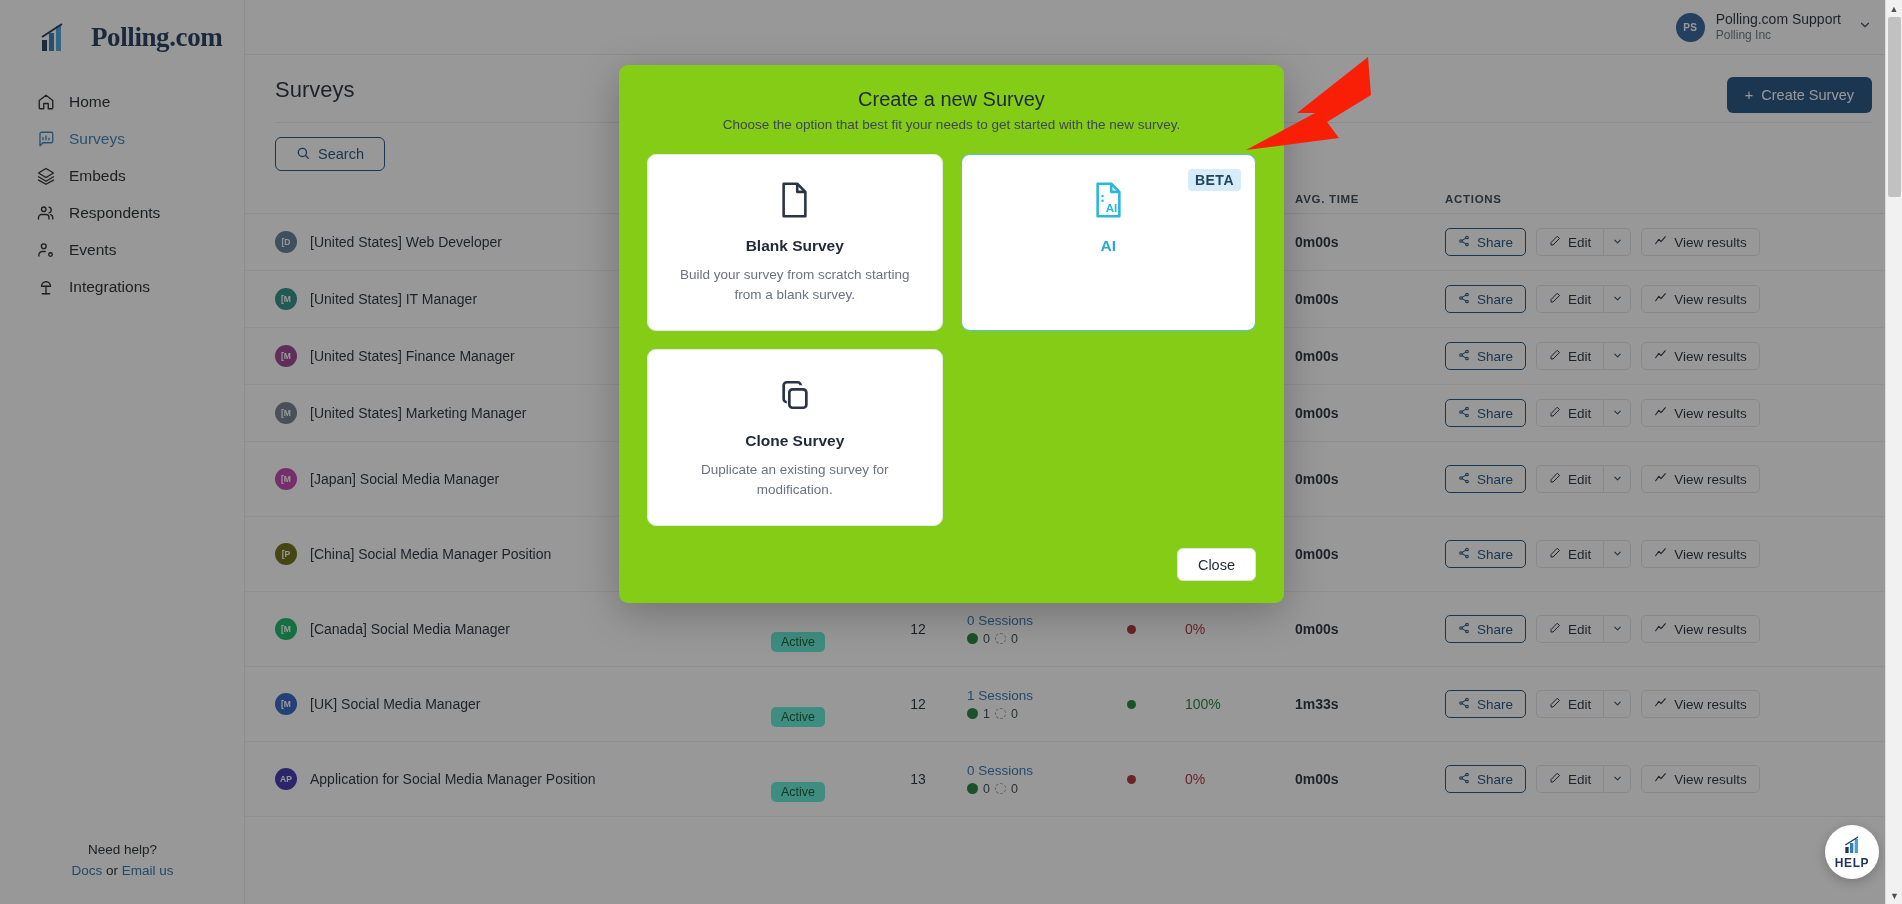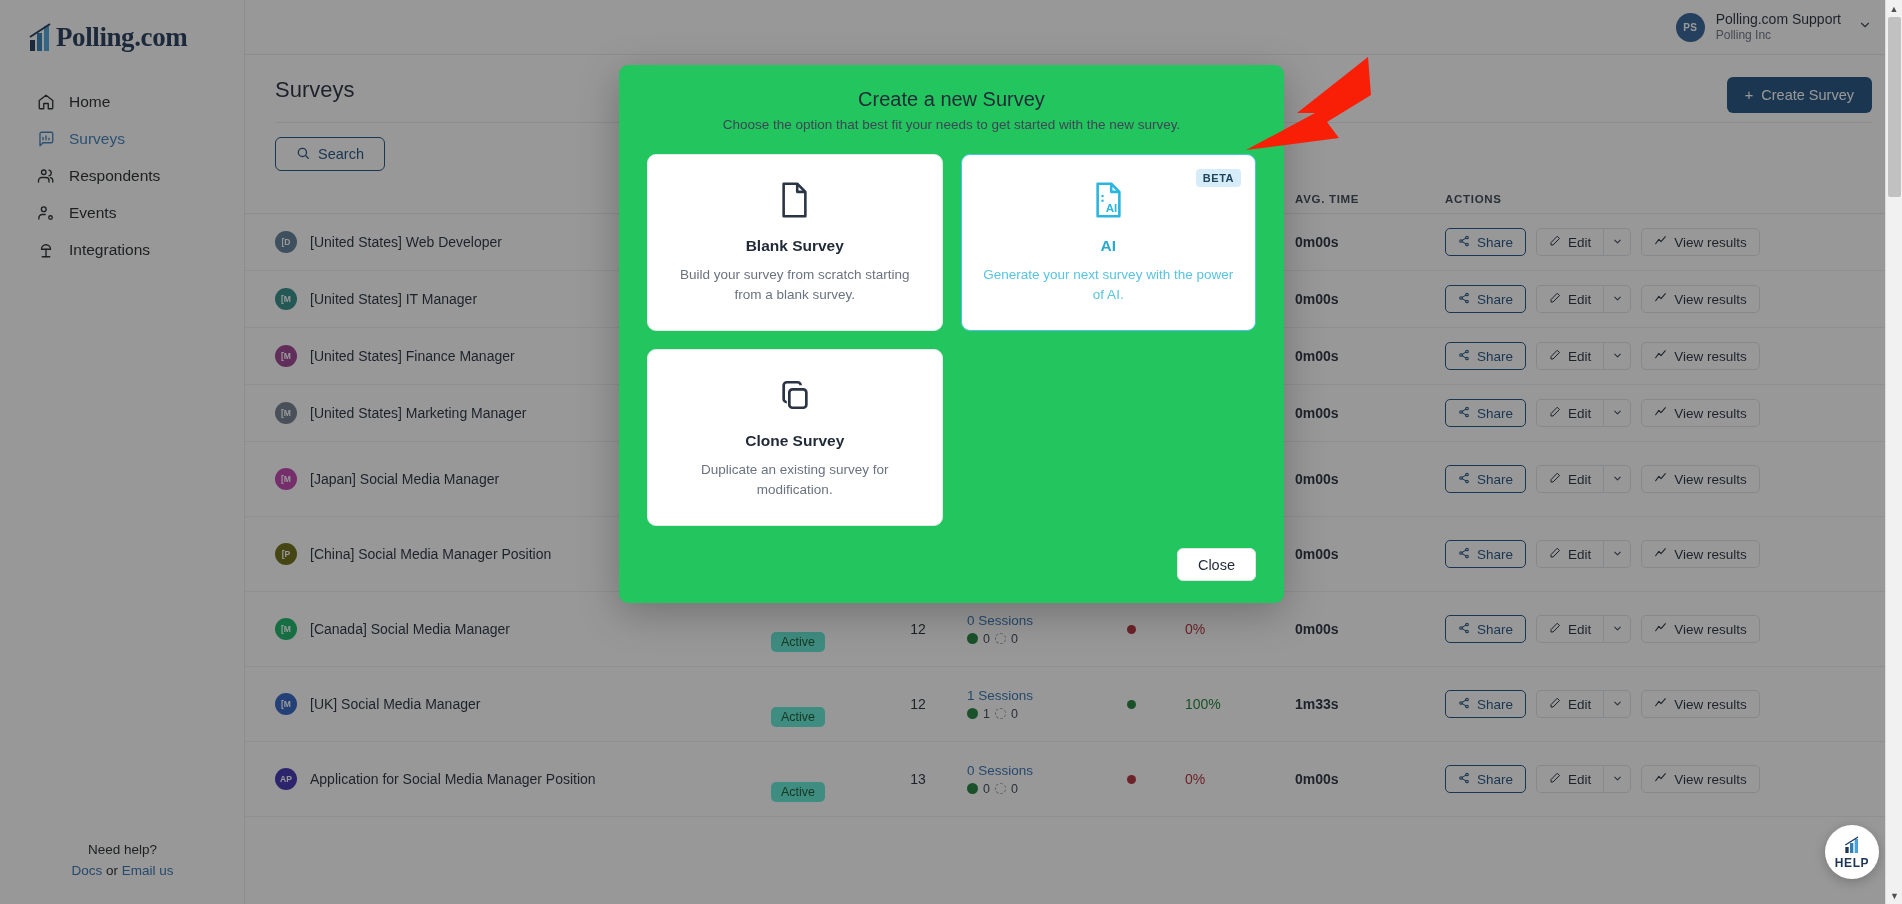--- a/index.html
+++ b/index.html
@@ -17,21 +17,21 @@
     position:absolute; inset:0; background: rgba(26,26,26,0.45);
     z-index: 50;
   }
 
   
   .sidebar {
     position:absolute; left:0; top:0; width:245px; height:904px;
     background:#ffffff; border-right:1px solid #e9ecef;
     z-index:5;
   }
-  .brand { display:flex; align-items:center; gap:2px; padding:22px 0 0 28px; }
+  .brand { display:flex; align-items:center; gap:25px; padding:22px 0 0 40px; }
   .brand-logo { width:26px; height:30px; flex:none; }
   .brand-text { font-size:27px; font-weight:700; color:#1d3557; letter-spacing:-0.4px;
                 font-family:"Liberation Serif", serif; }
 
   .nav { margin-top:30px; }
   .nav-item {
     display:flex; align-items:center; gap:14px;
     padding:9px 0 9px 36px; font-size:15.5px; color:#212529; cursor:pointer;
   }
   .nav-item .nav-ico { width:19px; height:19px; flex:none; display:flex; align-items:center; justify-content:center;}
@@ -135,40 +135,40 @@
     display:flex;align-items:center;justify-content:center;cursor:pointer;color:#374151;
   }
   .btn-view {
     display:flex;align-items:center;gap:7px;height:28px;padding:0 12px;border-radius:5px;
     border:1px solid #dfe3e8;background:#fff;color:#1f2937;font-size:13.5px;cursor:pointer;font-family:inherit;
   }
 
   
   .modal {
     position:absolute; left:619px; top:65px; width:665px;
-    background:#22c55e; border-radius:9px; z-index:60;
+    background:#84cc16; border-radius:9px; z-index:60;
     box-shadow:0 10px 40px rgba(0,0,0,0.25); padding:23px 28px 22px 28px;
   }
   .modal-title { text-align:center; font-size:20px; color:#1f2937; font-weight:400; }
   .modal-sub { text-align:center; font-size:13.5px; color:#3f4654; margin-top:6px; }
   .card-grid { display:grid; grid-template-columns:1fr 1fr; gap:18px; margin-top:22px; }
   .opt-card {
     border:1px solid #e6e9ec; border-radius:9px; padding:22px 20px 18px 20px;
     text-align:center; cursor:pointer; position:relative; min-height:177px;
     display:flex; flex-direction:column; align-items:center; background:#fff;
   }
   .opt-card.selected { border:1.6px solid #4cc3e0; }
   .opt-icon { height:46px; display:flex; align-items:center; justify-content:center; }
   .opt-title { margin-top:14px; font-size:15.5px; font-weight:700; color:#1f2937; }
   .opt-card.selected .opt-title { color:#2aa9ce; }
   .opt-desc { margin-top:10px; font-size:13.5px; color:#6b7280; line-height:1.5; max-width:250px; }
   .opt-card.selected .opt-desc { color:#58c4e0; }
   .beta {
     position:absolute; top:14px; right:14px; background:#d6ecf8; color:#20455c;
-    font-size:11px; font-weight:700; letter-spacing:0.5px; padding:3px 7px; border-radius:4px;
+    font-size:14px; font-weight:700; letter-spacing:0.5px; padding:3px 7px; border-radius:4px;
   }
   .modal-foot { display:flex; justify-content:flex-end; margin-top:22px; }
   .btn-close {
     border:1px solid #e0e4e8; background:#fff; border-radius:6px; padding:0 20px; height:33px;
     font-size:14.5px; color:#1f2937; cursor:pointer; font-family:inherit;
   }
 
   
   .arrow { position:absolute; left:1243px; top:55px; z-index:80; pointer-events:none; }
 
@@ -215,20 +215,30 @@
         <span>Home</span>
       </div>
       <div class="nav-item active">
         <span class="nav-ico">
           <svg width="18" height="18" viewBox="0 0 24 24" fill="none" stroke="#3d7eb9" stroke-width="1.8" stroke-linecap="round" stroke-linejoin="round">
               <path d="M21 15a2 2 0 0 1-2 2H8l-4 4V5a2 2 0 0 1 2-2h13a2 2 0 0 1 2 2z"></path>
               <path d="M8 13v-3M12 13v-5M16 13v-2"></path>
             </svg>
         </span>
         <span>Surveys</span>
+      </div>
+      <div class="nav-item">
+        <span class="nav-ico">
+          <svg width="18" height="18" viewBox="0 0 24 24" fill="none" stroke="#212529" stroke-width="1.8" stroke-linecap="round" stroke-linejoin="round">
+              <polygon points="12 2 22 8 12 14 2 8 12 2"></polygon>
+              <polyline points="2 13 12 19 22 13"></polyline>
+              <polyline points="2 17.5 12 23 22 17.5"></polyline>
+            </svg>
+        </span>
+        <span>Embeds</span>
       </div>
       <div class="nav-item">
         <span class="nav-ico">
           <svg width="18" height="18" viewBox="0 0 24 24" fill="none" stroke="#212529" stroke-width="1.8" stroke-linecap="round" stroke-linejoin="round">
               <path d="M16 20v-2a4 4 0 0 0-4-4H6a4 4 0 0 0-4 4v2"></path>
               <circle cx="9" cy="7" r="3"></circle>
               <path d="M21 20v-2a4 4 0 0 0-3-3.87"></path>
               <path d="M16 4.13a4 4 0 0 1 0 7.75"></path>
             </svg>
         </span>
@@ -805,21 +815,20 @@
         <div class="opt-icon">
           <svg width="33" height="38" viewBox="0 0 24 28" fill="none" stroke="#29b6df" stroke-width="1.9" stroke-linejoin="round">
             <path d="M4 2h10l6 6v18H4z"></path>
               <path d="M14 2v6h6"></path>
             <circle cx="7.6" cy="11" r="0.9" fill="#29b6df" stroke="none"></circle>
             <circle cx="7.6" cy="14.5" r="0.9" fill="#29b6df" stroke="none"></circle>
             <text x="10" y="22.5" font-size="8.5" font-weight="700" fill="#29b6df" stroke="none" font-family="Liberation Sans, sans-serif">AI</text>
           </svg>
         </div>
         <div class="opt-title">AI</div>
-        <div class="opt-desc">Generate your next survey with the power of AI.</div>
       </div>
 
 
       <div class="opt-card">
         <div class="opt-icon">
           <svg width="34" height="34" viewBox="0 0 24 24" fill="none" stroke="#2b3445" stroke-width="1.9" stroke-linejoin="round">
             <rect x="8" y="8" width="12" height="13" rx="2.2"></rect>
             <path d="M16 5.2A2.2 2.2 0 0 0 13.8 3H6.2A2.2 2.2 0 0 0 4 5.2v9.6A2.2 2.2 0 0 0 6.2 17"></path>
           </svg>
         </div>

